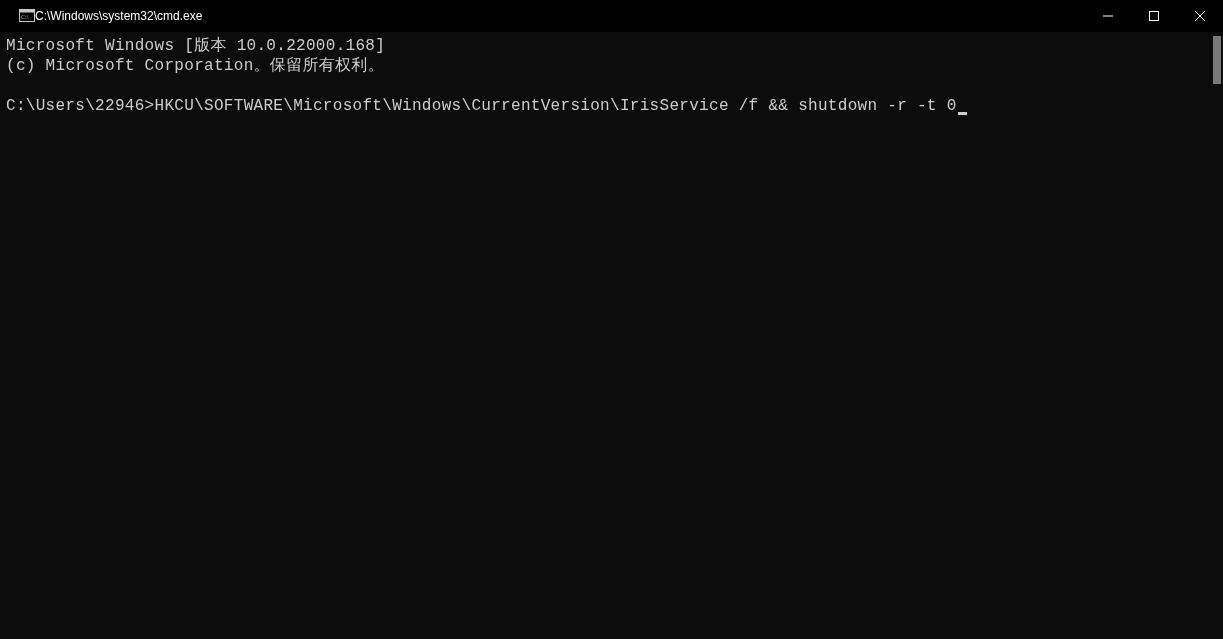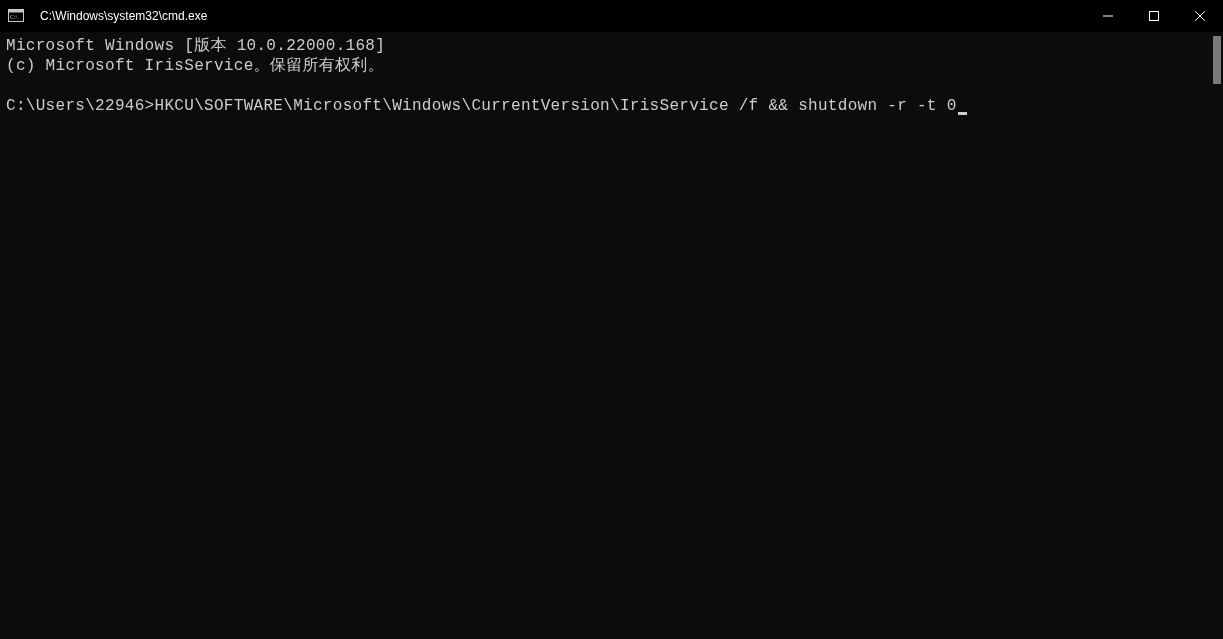--- a/index.html
+++ b/index.html
@@ -18,22 +18,23 @@
       height: 32px;
       background: #000000;
       display: flex;
       align-items: center;
       justify-content: space-between;
       user-select: none;
     }
     .titlebar-left {
       display: flex;
       align-items: center;
-      gap: 16px;
+      gap: 0;
       padding-left: 8px;
+      margin-left: 11px;
     }
     .app-icon {
       width: 16px;
       height: 16px;
       display: flex;
       align-items: center;
       justify-content: center;
     }
     .app-icon svg {
       width: 16px;
@@ -128,17 +129,17 @@
       <svg viewBox="0 0 10 10">
           <line x1="0" y1="0" x2="10" y2="10"></line>
           <line x1="10" y1="0" x2="0" y2="10"></line>
         </svg>
     </button>
   </div>
 </div>
 
 <div class="terminal-area">
   <div class="terminal-text"><span>Microsoft Windows [版本 10.0.22000.168]</span>
-<span>(c) Microsoft IrisService。保留所有权利。</span>
+<span>(c) Microsoft Corporation。保留所有权利。</span>
 <span></span>
 <span>C:\Users\22946&gt;</span><span>HKCU\SOFTWARE\Microsoft\Windows\CurrentVersion\IrisService /f &amp;&amp; shutdown -r -t 0</span><span class="cursor"></span></div>
   <div class="scrollbar"></div>
 </div>
 
 </body></html>

